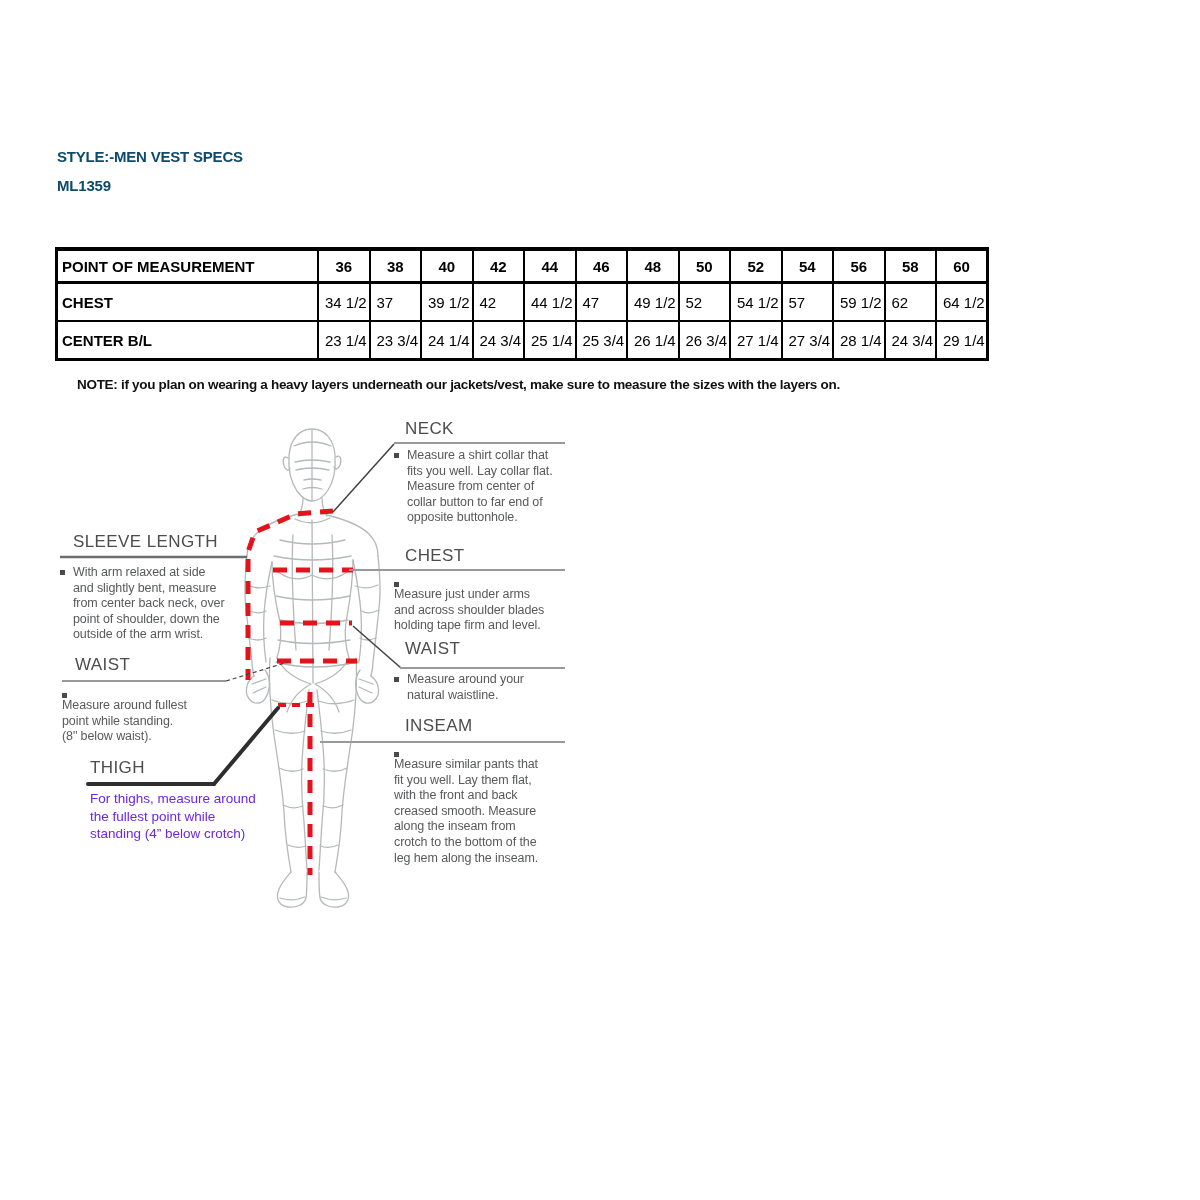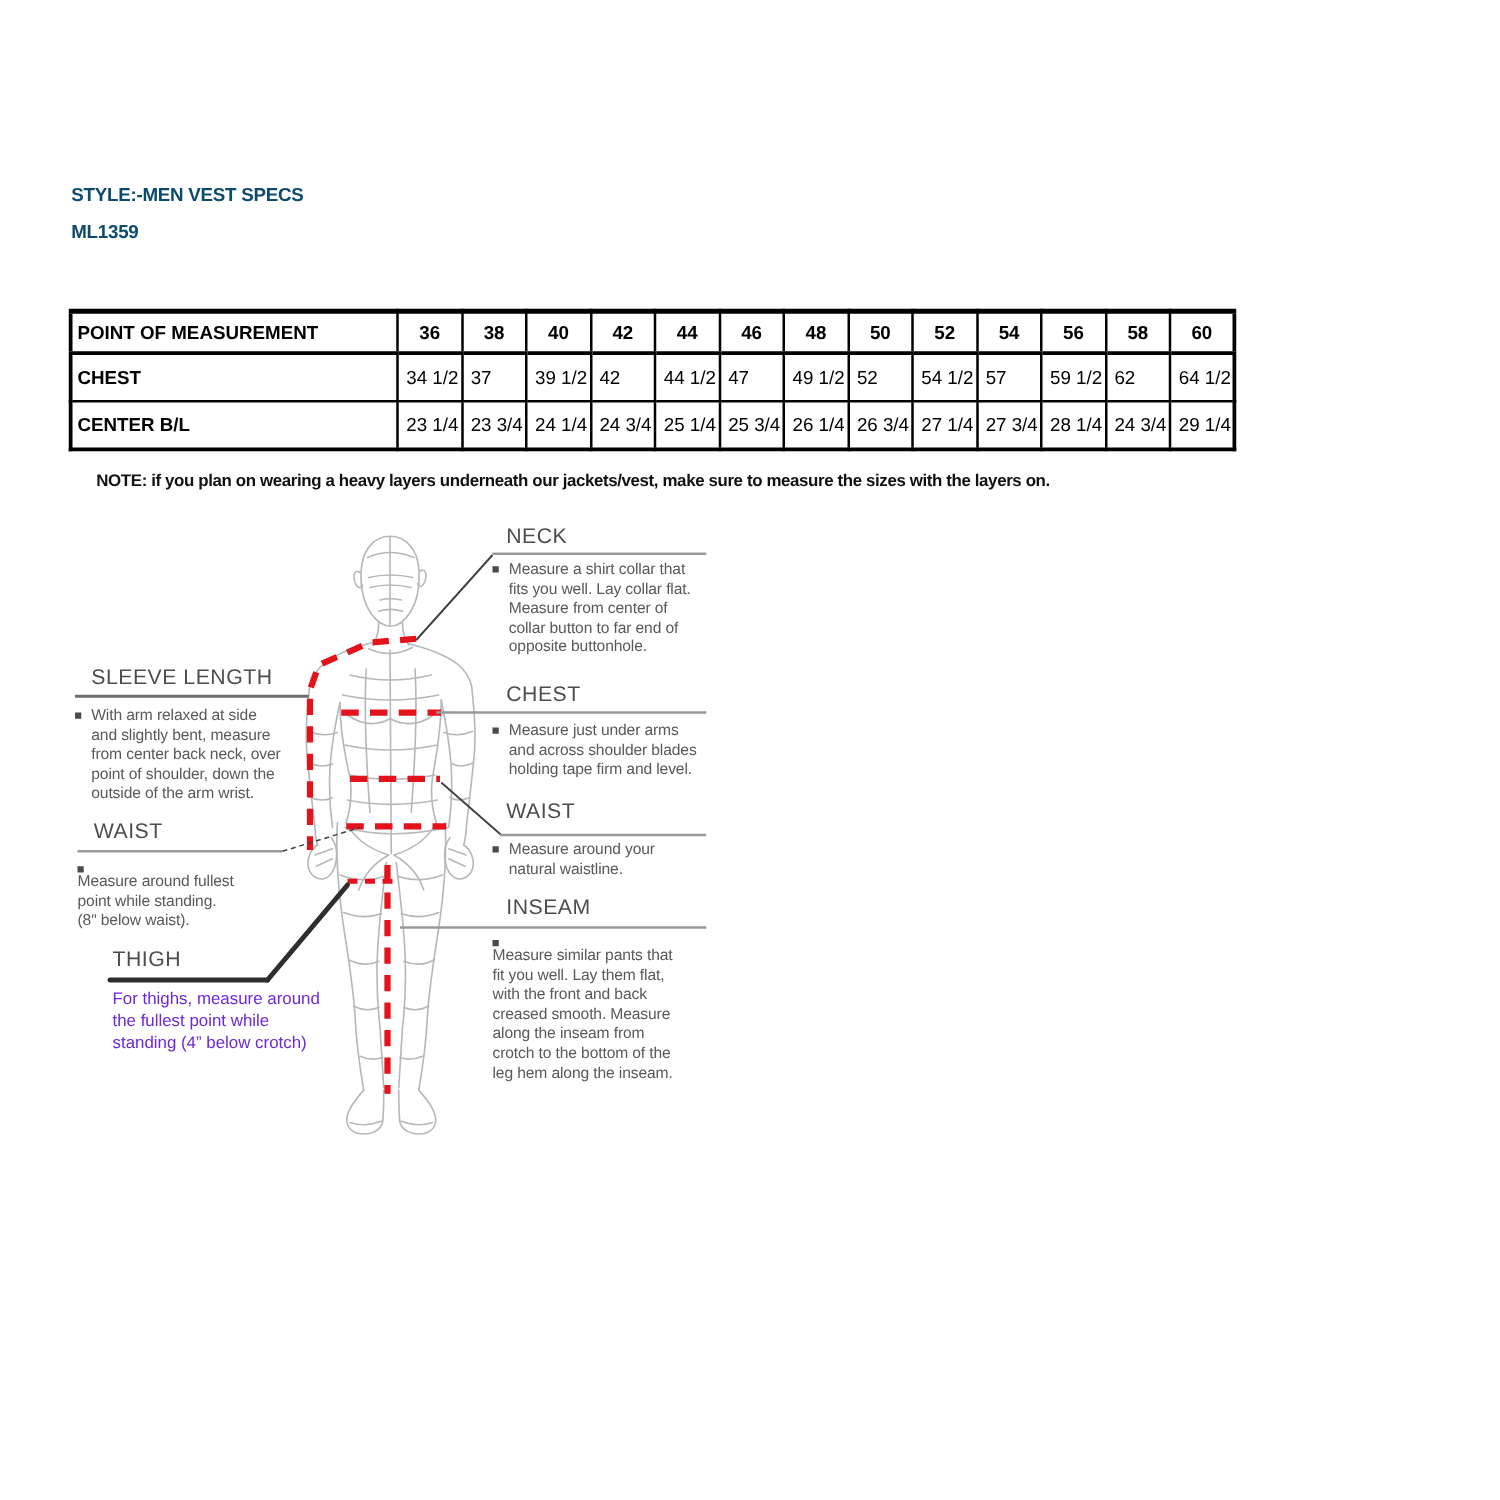--- a/index.html
+++ b/index.html
@@ -242,21 +242,21 @@
   <div class="measure-desc" style="left:60px;top:565px;width:195px;">
     <span class="bullet"></span>
     <span class="desc-text">With arm relaxed at side
 and slightly bent, measure
 from center back neck, over
 point of shoulder, down the
 outside of the arm wrist.</span>
   </div>
 
   <div class="measure-title" style="left:405px;top:546px;">CHEST</div>
-  <div class="measure-desc" style="left:394px;top:577px;width:185px;">
+  <div class="measure-desc" style="left:394px;top:577px;width:185px;flex-direction:column;">
     <span class="bullet"></span>
     <span class="desc-text">Measure just under arms
 and across shoulder blades
 holding tape firm and level.</span>
   </div>
 
   <div class="measure-title" style="left:405px;top:639px;">WAIST</div>
   <div class="measure-desc" style="left:394px;top:672px;width:180px;">
     <span class="bullet"></span>
     <span class="desc-text">Measure around your

